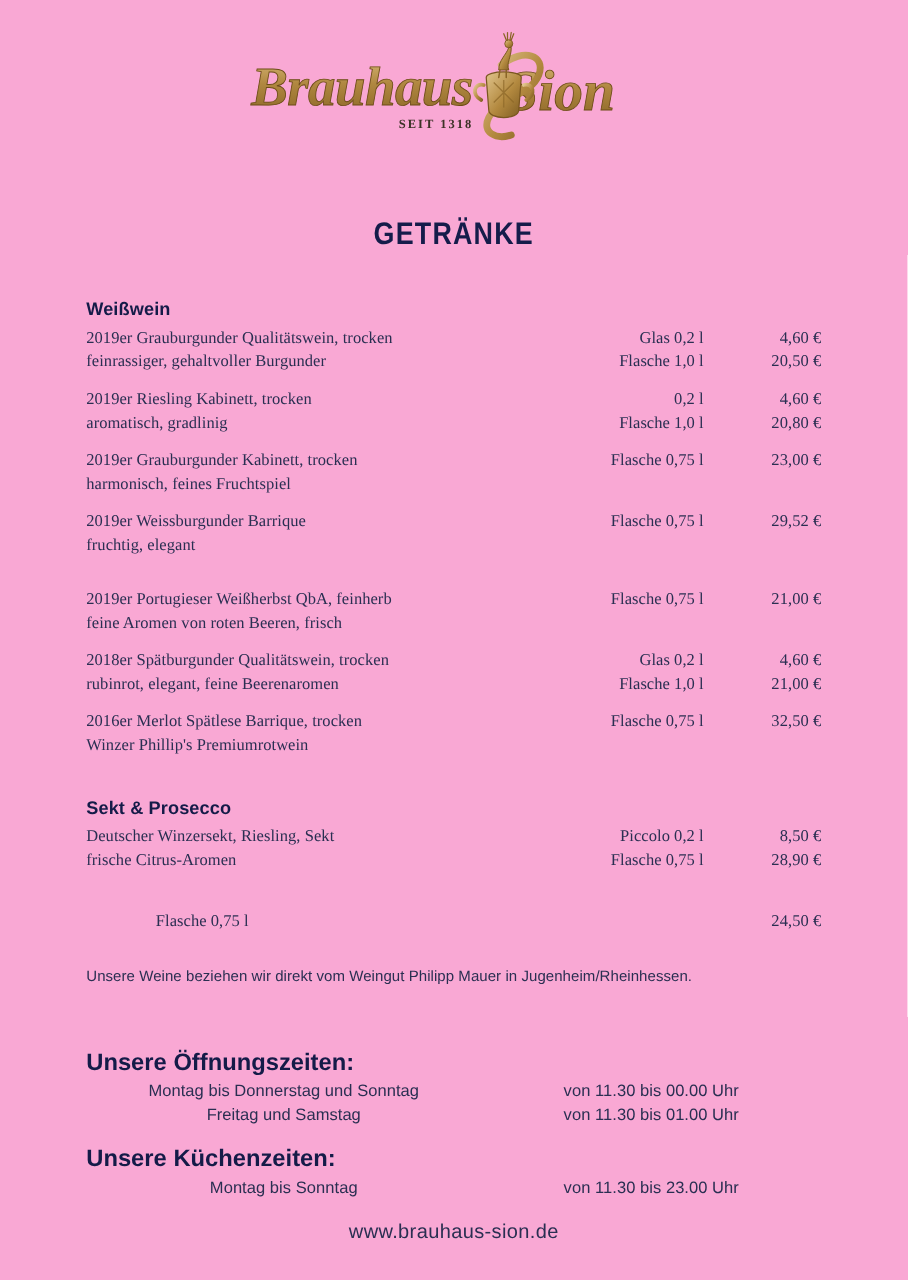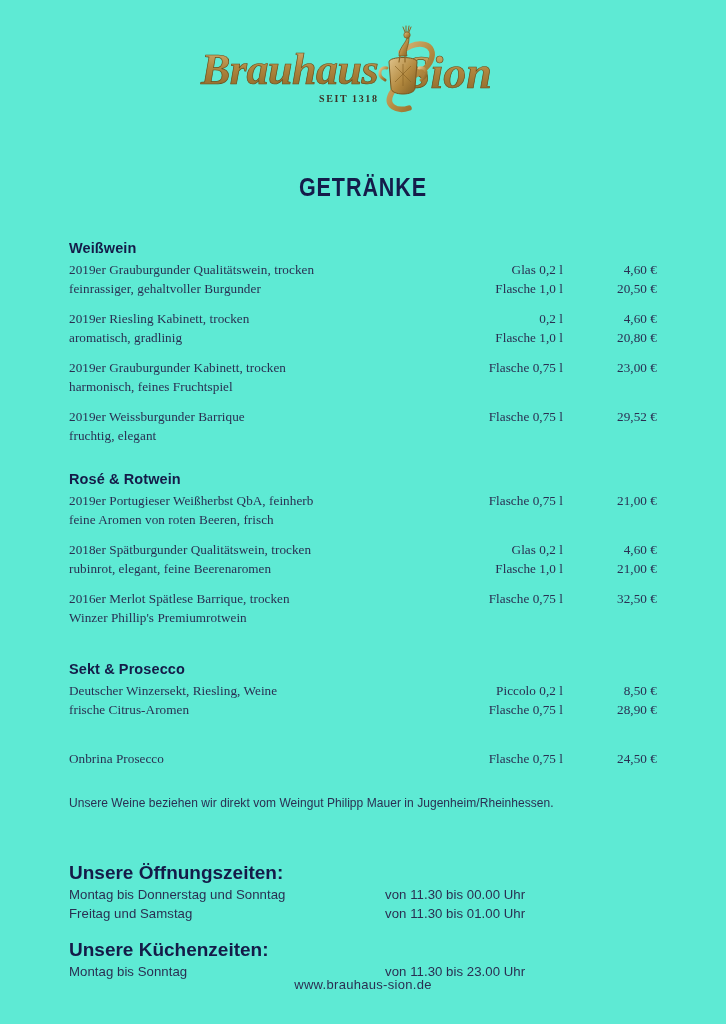--- a/index.html
+++ b/index.html
@@ -14,21 +14,21 @@
     position: relative;
     font-family: "Liberation Sans", sans-serif;
     color: #252a4d;
     overflow: hidden;
   }
 
   .page {
     width: 726px;
     height: 1024px;
     position: relative;
-    background: #5eead4;
+    background: #f9a8d4;
     box-sizing: border-box;
   }
 
   
   .logo-block {
     position: absolute;
     left: 0;
     right: 0;
     top: 22px;
     height: 100px;
@@ -132,33 +132,34 @@
     color: #141b48;
     line-height: 20px;
     margin-bottom: 2px;
   }
   .hours-row {
     display: flex;
     font-size: 13.2px;
     line-height: 19px;
     color: #2a2f52;
     letter-spacing: 0.05px;
+    text-align: center;
   }
   .hours-row .days  { flex: 0 0 316px; }
   .hours-row .times { flex: 1 1 auto; }
   .hours-block-gap { height: 17px; }
 
   
   .footer {
     position: absolute;
     left: 0;
     right: 0;
     top: 977px;
     text-align: center;
-    font-size: 13px;
+    font-size: 16px;
     letter-spacing: 0.3px;
     color: #2a2f52;
   }
 </style>
 </head>
 <body>
 
 <div class="page">
 
   <div class="logo-block">
@@ -260,21 +261,20 @@
         </div>
         <div class="row">
           <span class="name desc">fruchtig, elegant</span>
           <span class="size"></span>
           <span class="price"></span>
         </div>
       </div>
     </div>
 
     <div class="section" style="margin-top:24px;">
-      <div class="section-head">Rosé &amp; Rotwein</div>
 
       <div class="item">
         <div class="row">
           <span class="name">2019er Portugieser Weißherbst QbA, feinherb</span>
           <span class="size">Flasche 0,75 l</span>
           <span class="price">21,00 €</span>
         </div>
         <div class="row">
           <span class="name desc">feine Aromen von roten Beeren, frisch</span>
           <span class="size"></span>
@@ -307,36 +307,35 @@
           <span class="price"></span>
         </div>
       </div>
     </div>
 
     <div class="section" style="margin-top:32px;">
       <div class="section-head">Sekt &amp; Prosecco</div>
 
       <div class="item">
         <div class="row">
-          <span class="name">Deutscher Winzersekt, Riesling, Weine</span>
+          <span class="name">Deutscher Winzersekt, Riesling, Sekt</span>
           <span class="size">Piccolo 0,2 l</span>
           <span class="price">8,50 €</span>
         </div>
         <div class="row">
           <span class="name desc">frische Citrus-Aromen</span>
           <span class="size">Flasche 0,75 l</span>
           <span class="price">28,90 €</span>
         </div>
       </div>
 
       <div class="spacer-line"></div>
 
       <div class="item">
         <div class="row">
-          <span class="name">Onbrina Prosecco</span>
           <span class="size">Flasche 0,75 l</span>
           <span class="price">24,50 €</span>
         </div>
       </div>
     </div>
 
     <div class="note">Unsere Weine beziehen wir direkt vom Weingut Philipp Mauer in Jugenheim/Rheinhessen.</div>
 
     <div class="hours">
       <div class="hours-head">Unsere Öffnungszeiten:</div>

